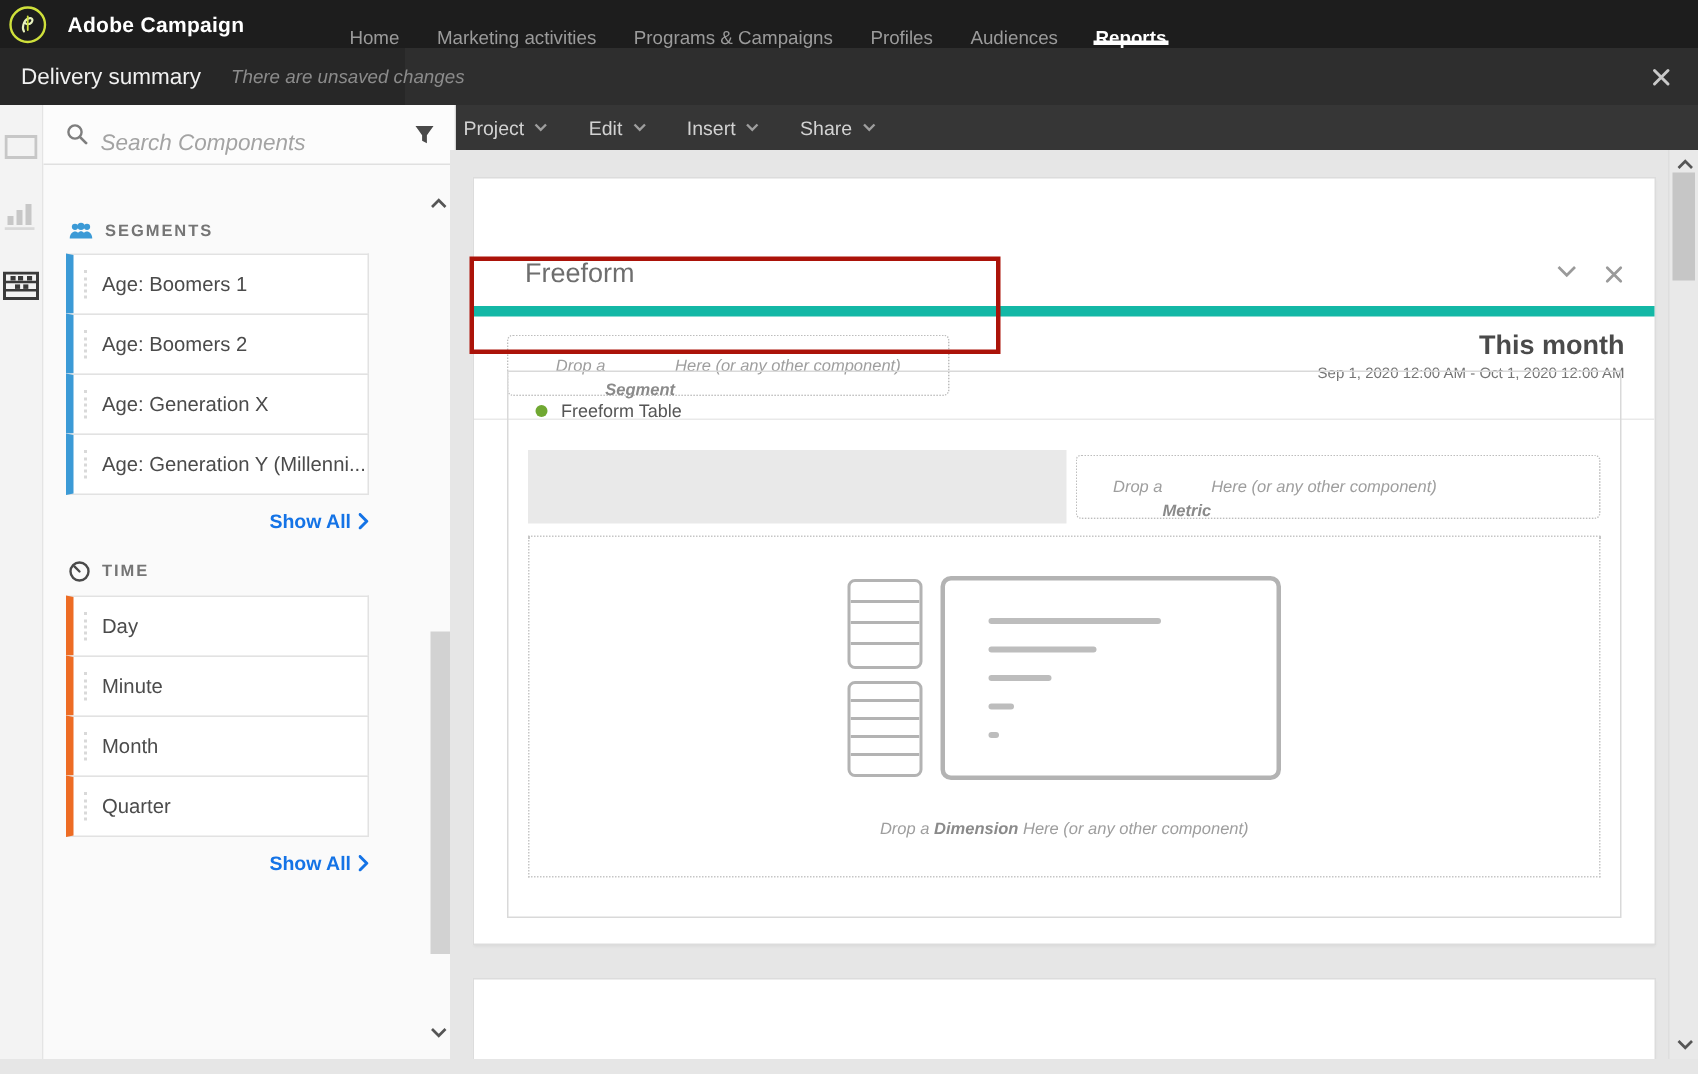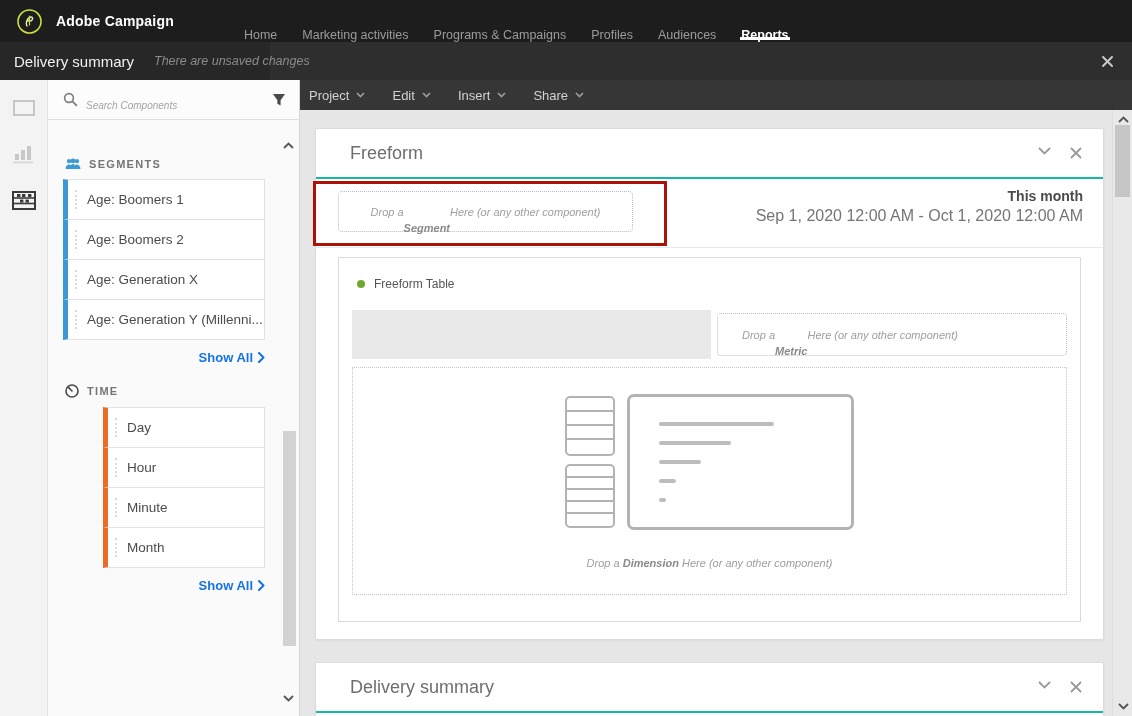--- a/index.html
+++ b/index.html
@@ -1,21 +1,21 @@
 <!DOCTYPE html>
 <html><head>
 <meta charset="utf-8">
 <style>
   * { margin:0; padding:0; box-sizing:border-box; }
   html,body { background:#fff; }
   body { font-family:"Liberation Sans","DejaVu Sans",sans-serif; }
   .app { position:relative; width:1132px; height:716px; overflow:hidden; background:#e6e6e6; }
 
   
-  .topnav { height:42px; background:#1d1d1d; display:flex; align-items:center; padding-left:16px; }
+  .topnav { height:32px; background:#1d1d1d; display:flex; align-items:center; padding-left:5px; }
   .brand { display:flex; align-items:center; gap:13px; }
   .logo { width:27px; height:27px; display:flex; align-items:center; justify-content:center; }
   .brand-name { color:#fff; font-size:14px; font-weight:700; letter-spacing:.2px; }
   .nav-items { display:flex; gap:25px; margin-left:70px; height:100%; align-items:flex-end; }
   .nav-item { color:#9b9b9b; font-size:12.5px; display:flex; align-items:center; position:relative; cursor:pointer; white-space:nowrap; }
   .nav-item.active { color:#fff; font-weight:600; }
   .nav-item.active::after { content:""; position:absolute; left:-1px; right:-1px; bottom:2px; height:3px; background:#fff; }
 
   
   .titlebar { height:38px; background:#2e2e2e; display:flex; align-items:center; padding:0 14px; position:relative; }
@@ -24,56 +24,56 @@
   .unsaved { color:#8b8b8b; font-size:12.5px; font-style:italic; margin-left:20px; position:relative; z-index:1; }
   .close-btn { margin-left:auto; cursor:pointer; display:flex; padding:4px; position:relative; z-index:1; }
 
   
   .workspace { display:flex; height:636px; }
   .sidebar { width:300px; display:flex; background:#fafafa; flex:none; }
   .rail { width:48px; background:#f3f3f3; border-right:1px solid #e4e4e4; display:flex; flex-direction:column; align-items:center; padding-top:14px; }
   .rail-btn { width:28px; height:28px; display:flex; align-items:center; justify-content:center; margin-bottom:18px; cursor:pointer; }
   .panel { flex:1; position:relative; border-right:1px solid #d7d7d7; background:#fafafa; }
   .search-row { height:40px; background:#fcfcfc; border-bottom:1px solid #e0e0e0; display:flex; align-items:center; padding:0 13px 0 15px; gap:8px; }
-  .search-row input { flex:1; border:none; outline:none; background:transparent; font-size:10px; font-style:italic; color:#555; font-family:inherit; min-width:0;margin-top:12px; }
+  .search-row input { flex:1; border:none; outline:none; background:transparent; font-size:15px; font-style:italic; color:#555; font-family:inherit; min-width:0;margin-top:12px; }
   .search-row input::placeholder { color:#a3a3a3; }
   .panel-body { padding:38px 0 0 15px; width:222px; }
   .section-header { display:flex; align-items:center; gap:8px; color:#757575; font-size:11px; font-weight:700; letter-spacing:1.3px; margin:0 0 9px 2px; }
   .comp-list { width:202px; }
   .comp-item { height:41px; background:#fff; border:1px solid #e2e2e2; border-left:5px solid #3b9ad6; margin-top:-1px; display:flex; align-items:center; padding-left:19px; font-size:13.5px; color:#4b4b4b; position:relative; cursor:grab; }
   .comp-item:first-child { margin-top:0; }
   .comp-item::before { content:""; position:absolute; left:7px; top:10px; bottom:10px; border-left:2px dotted #d9d9d9; }
-  .time .comp-item { border-left-color:#ed6c24;margin-left:40px; }
+  .time .comp-item { border-left-color:#ed6c24; }
   .show-all { width:202px; display:flex; justify-content:flex-end; align-items:center; gap:5px; color:#1473e6; font-size:13px; font-weight:600; margin:10px 0 19px; cursor:pointer; }
   .time-gap { margin-top:8px; }
   .side-scroll-up { position:absolute; right:5px; top:62px; cursor:pointer; }
   .side-scroll-down { position:absolute; right:5px; bottom:14px; cursor:pointer; }
   .side-scroll-thumb { position:absolute; right:3px; top:351px; width:13px; height:215px; background:#d2d2d2; cursor:pointer; }
 
   
   .main { flex:1; display:flex; flex-direction:column; min-width:0; }
   .menubar { height:30px; background:#363636; display:flex; align-items:center; gap:27px; padding-left:9px; flex:none; }
   .menu-item { display:flex; align-items:center; gap:7px; color:#d2d2d2; font-size:13px; cursor:pointer; }
   .content { flex:1; position:relative; background:#e6e6e6; overflow:hidden; }
 
   .card { position:absolute; left:15px; width:789px; background:#fff; border:1px solid #dcdcdc; box-shadow:0 1px 2px rgba(0,0,0,.05); }
   .freeform-card { top:18px; height:512px; }
   .delivery-card { top:552px; height:200px; }
-  .card-header { height:50px; display:flex; align-items:center; padding:0 19px 0 34px; border-bottom:2px solid #14b8a6; }
+  .card-header { height:50px; display:flex; align-items:center; padding:0 19px 0 34px; border-bottom:7px solid #14b8a6;margin-top:42px; }
   .card-title { font-size:18px; font-weight:300; color:#6e6e6e; }
   .header-icons { margin-left:auto; display:flex; gap:15px; }
   .icon-btn { cursor:pointer; display:flex; padding:2px; }
 
   .drop-row { position:relative; height:69px; border-bottom:1px solid #e9e9e9; }
   .dropzone-text { font-style:italic; font-size:11px; color:#9e9e9e; white-space:nowrap; }
   .dropzone-text b { color:#8a8a8a;margin-top:32px; }
   .segment-dropzone { position:absolute; left:22px; top:12px; width:295px; height:41px; border:1px dotted #bdbdbd; border-radius:4px; display:flex; align-items:center; justify-content:center; }
   .date-block { position:absolute; right:20px; top:9px; text-align:right; }
-  .date-label { font-size:14px; font-weight:700; color:#4a4a4a; }
-  .date-range { font-size:16px; color:#757575; margin-top:3px;text-align:center; }
+  .date-label { font-size:18px; font-weight:700; color:#4a4a4a; }
+  .date-range { font-size:10px; color:#757575; margin-top:3px;text-align:center; }
 
   .ff-table { position:absolute; left:22px; right:22px; top:128px; height:365px; border:1px solid #d9d9d9; }
   .ff-table-title { display:flex; align-items:center; gap:9px; padding:19px 0 0 18px; }
   .green-dot { width:8px; height:8px; border-radius:50%; background:#70a832; }
   .ff-table-label { font-size:12px; color:#555; }
   .ff-header-row { position:absolute; left:13px; right:13px; top:52px; height:49px; display:flex; }
   .gray-cell { width:359px; background:#e9e9e9; flex:none; }
   .metric-cell { flex:1; display:flex; align-items:stretch; padding-left:6px; }
   .metric-dropzone { flex:1; margin:3px 0; border:1px dotted #bdbdbd; border-radius:4px; display:flex; align-items:center; padding-left:24px; }
   .dimension-zone { position:absolute; left:13px; right:13px; top:109px; bottom:26px; border:1px dotted #c6c6c6; display:flex; flex-direction:column; align-items:center; justify-content:center; }
@@ -222,27 +222,27 @@
                   <line x1="7" y1="7" x2="3.6" y2="3.6" stroke="#4a4a4a" stroke-width="1.6" stroke-linecap="round"></line>
                 </svg>
             </span>
             <span>TIME</span>
           </div>
           <div class="comp-list time">
             <div class="comp-item">
                 <span>Day</span>
               </div>
             <div class="comp-item">
-                <span>Hour</span>
-              </div>
-            <div class="comp-item">
                 <span>Minute</span>
               </div>
             <div class="comp-item">
                 <span>Month</span>
+              </div>
+            <div class="comp-item">
+                <span>Quarter</span>
               </div>
           </div>
           <div class="show-all">
             <span>Show All</span>
             <span>
               <svg width="7" height="11" viewBox="0 0 7 11">
                   <polyline points="1,1 5.5,5.5 1,10" fill="none" stroke="#1473e6" stroke-width="2" stroke-linecap="round" stroke-linejoin="round"></polyline>
                 </svg>
             </span>
           </div>

